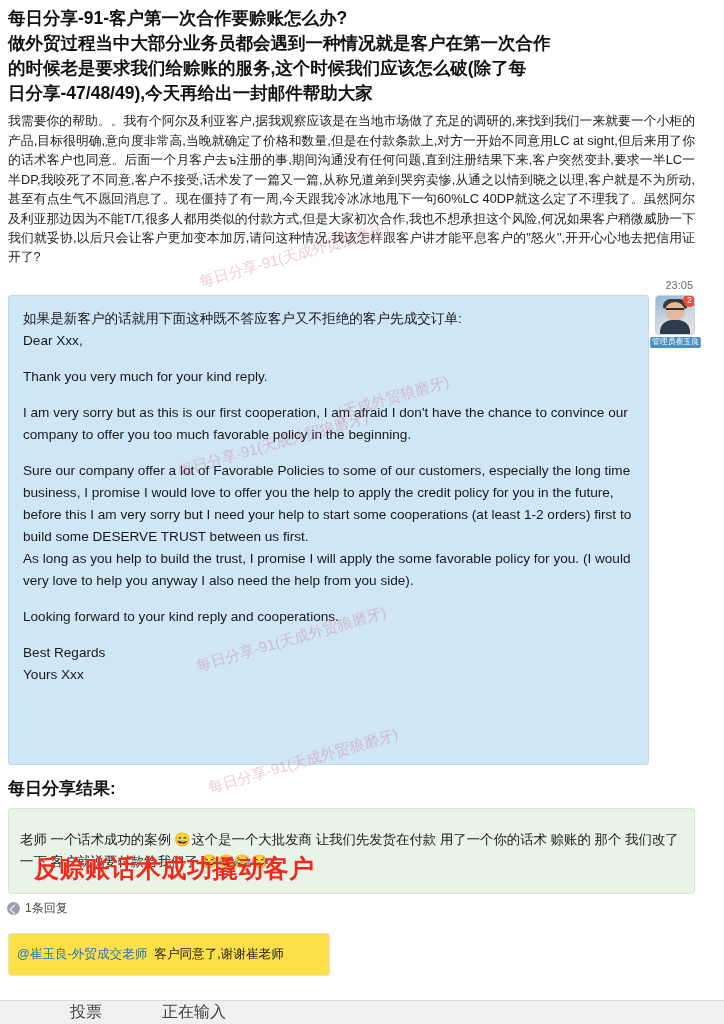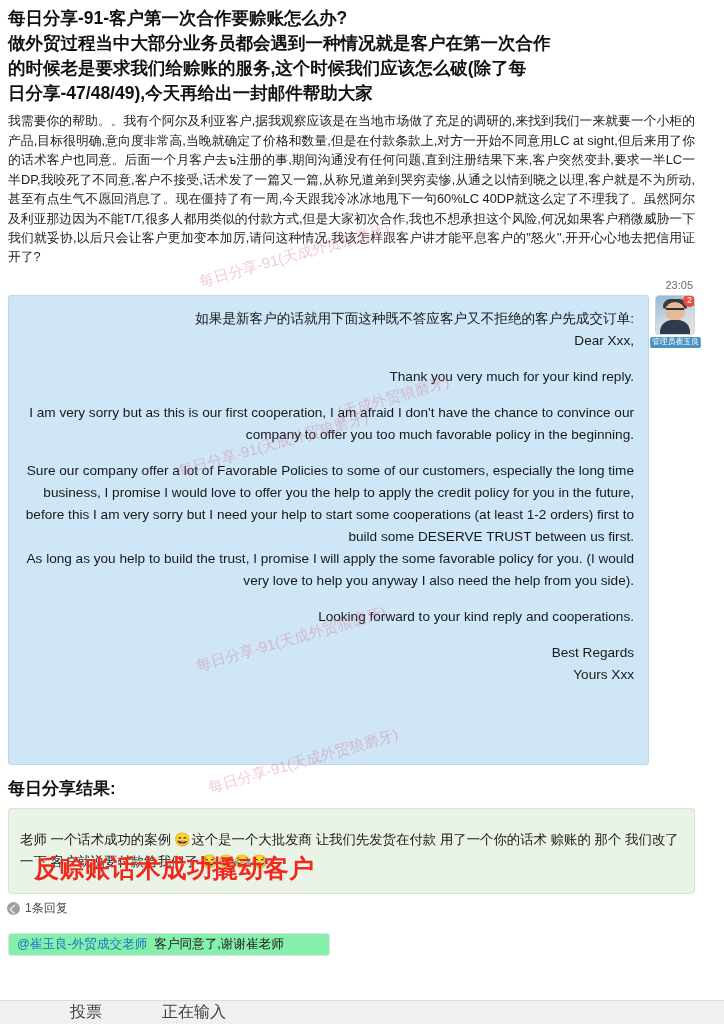--- a/index.html
+++ b/index.html
@@ -74,21 +74,20 @@
     padding: 12px 14px 14px 14px;
     font-size: 13.6px;
     line-height: 1.62;
     color: #17181a;
     position: relative;
     min-height: 470px;
     box-sizing: border-box;
   }
   .bubble p {
     margin: 0 0 14px 0;
-    text-align: right;
   }
   .bubble p.tight {
     margin-bottom: 0;
   }
   .bubble p:last-child {
     margin-bottom: 0;
   }
   .avatar-col {
     width: 40px;
     display: flex;
@@ -208,24 +207,24 @@
     border-left: 1.6px solid #fff;
     border-bottom: 1.6px solid #fff;
     transform: rotate(45deg);
   }
 
   
   .quote-row {
     margin: 16px 8px 0 8px;
     display: flex;
     align-items: center;
-    background: #86efac;
+    background: #fde047;
     border: 1px solid #e1e1e1;
     border-radius: 3px;
-    padding: 2px 8px;
+    padding: 12px 8px;
     width: 322px;
     box-sizing: border-box;
     font-size: 12.6px;
   }
   .mention {
     color: #1b74c4;
     white-space: nowrap;
   }
   .quote-text {
     margin-left: 7px;

